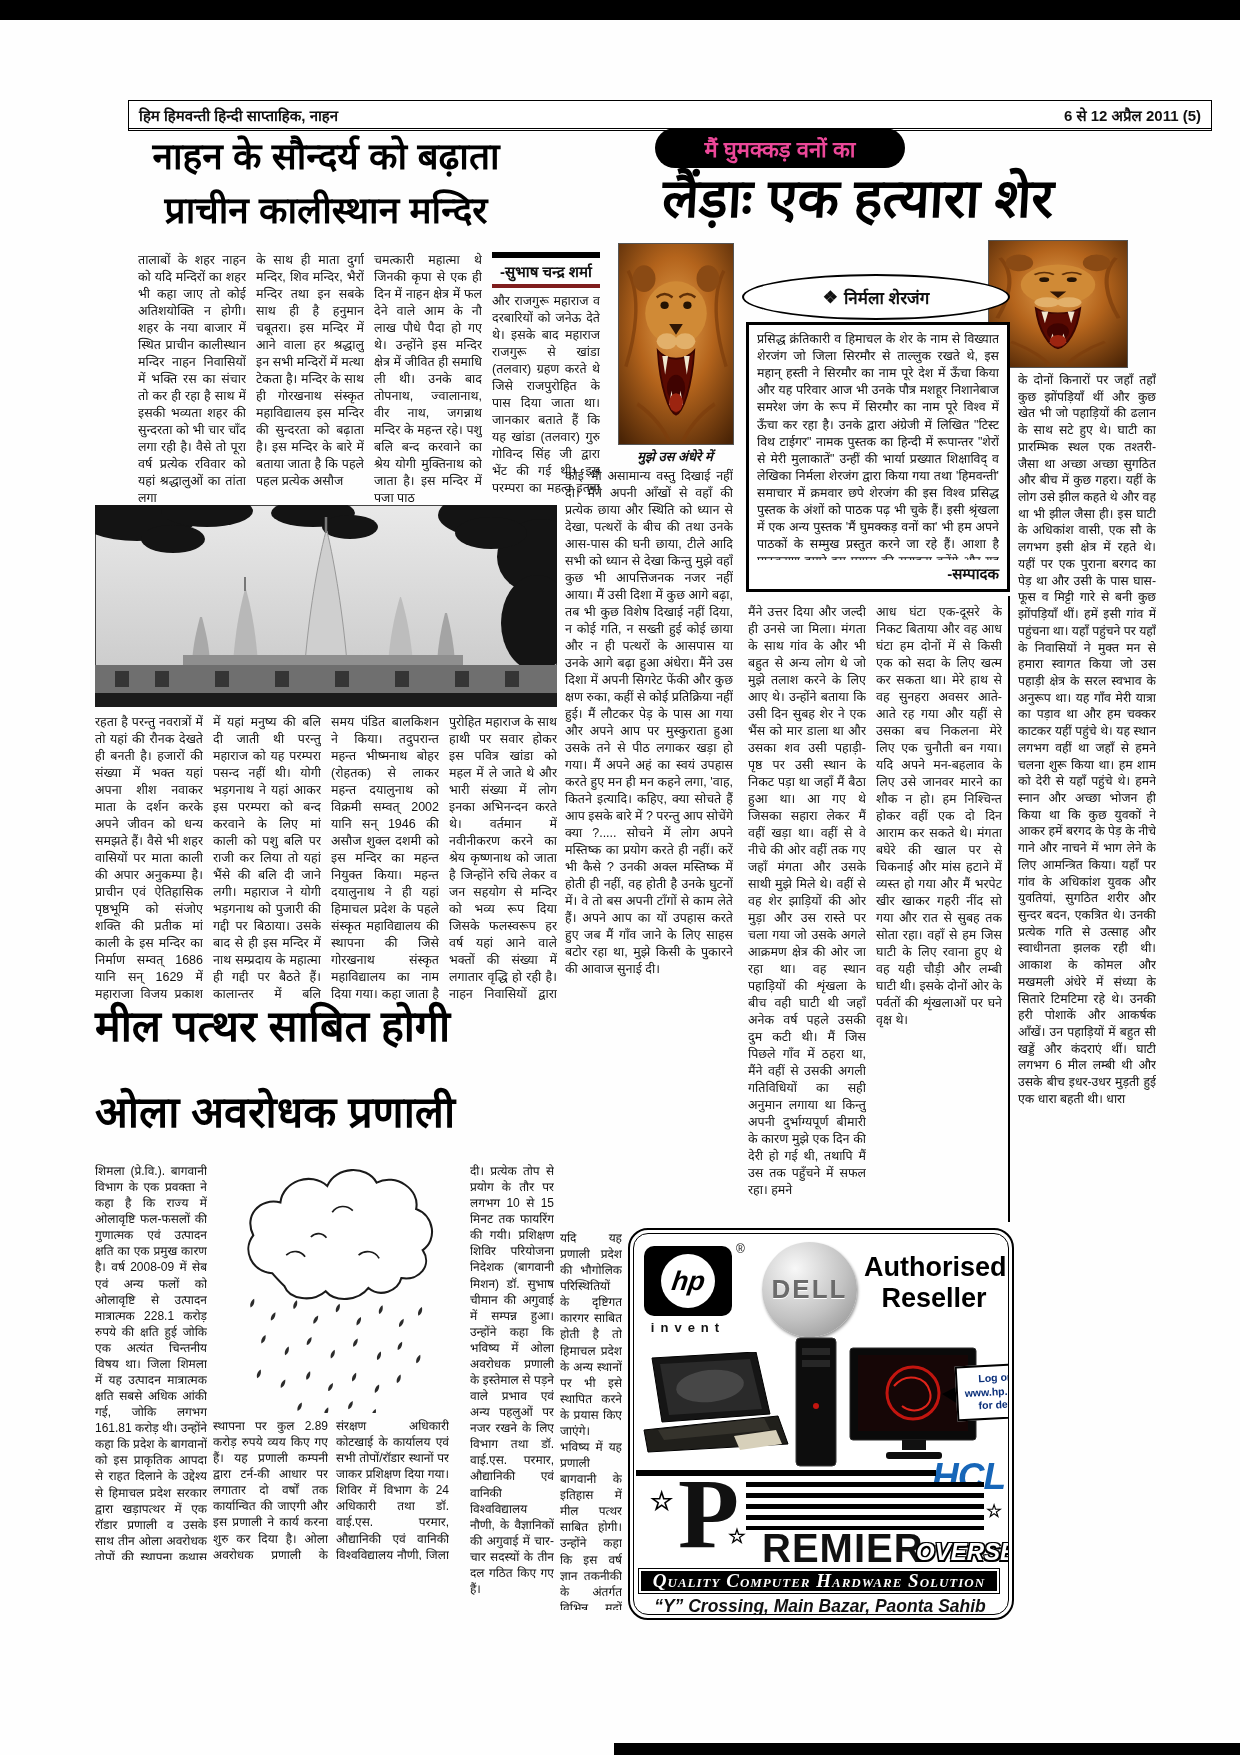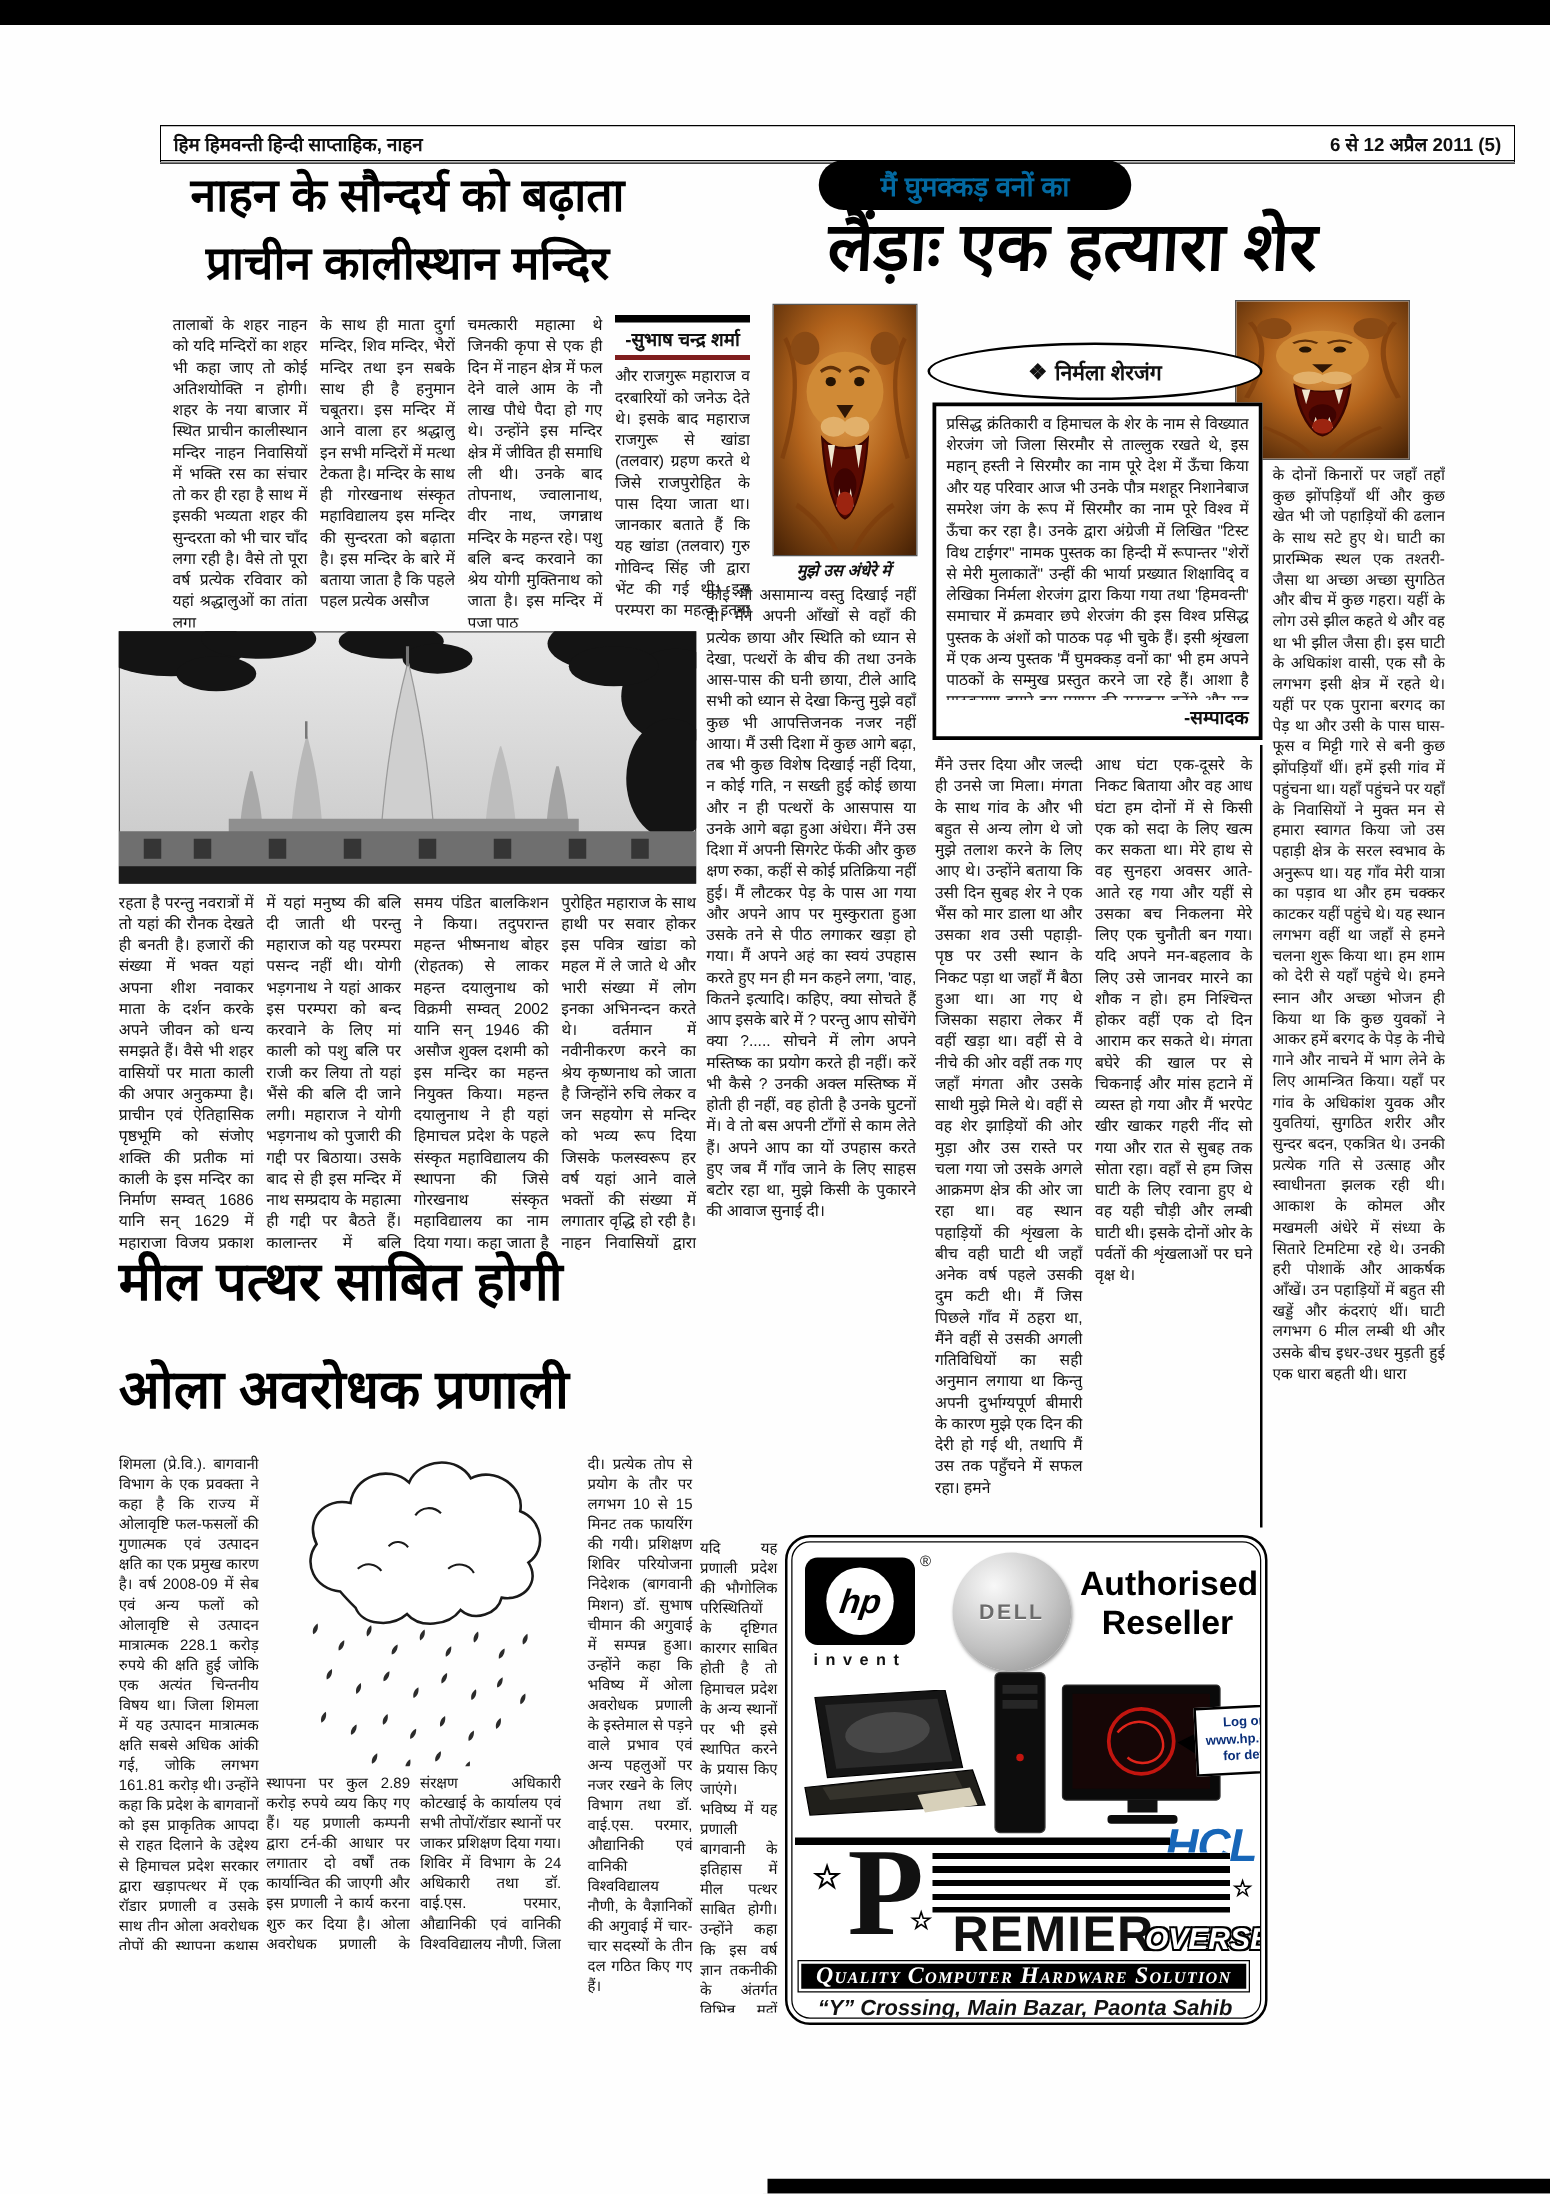--- a/index.html
+++ b/index.html
@@ -4,21 +4,21 @@
 <style>
   html,body{margin:0;padding:0;background:#e8e8e8;}
   .page{position:relative;width:1240px;height:1755px;background:#fefefe;margin:0 auto;
         font-family:"Liberation Sans",sans-serif;color:#111;overflow:hidden;}
   .abs{position:absolute;}
   .bar-black{background:#000;}
   .masthead{border:1px solid #000;border-bottom:3px double #000;display:flex;
             justify-content:space-between;align-items:center;padding:0 10px;background:#fff;}
   .masthead span{font-size:15px;font-weight:bold;white-space:nowrap;}
   .headline{font-weight:bold;color:#000;line-height:1.12;letter-spacing:0px;}
-  .kicker{background:#000;color:#0369a1;border-radius:22px;display:flex;align-items:center;
+  .kicker{background:#000;color:#ec4899;border-radius:22px;display:flex;align-items:center;
           justify-content:center;font-weight:bold;}
   .col{font-size:12.5px;line-height:1.36;text-align:justify;overflow:hidden;word-break:break-word;}
   .col-sm{font-size:12px;line-height:1.34;}
   .byline{border-top:6px solid #000;border-bottom:4px solid #7f1d1d;font-weight:bold;
           text-align:center;font-size:15px;padding:3px 0;margin-bottom:5px;}
   .caption{font-weight:bold;font-style:italic;font-size:13px;text-align:center;}
   .oval{border:2px solid #000;border-radius:50%;display:flex;align-items:center;
         justify-content:center;font-weight:bold;font-size:17px;background:#fff;gap:6px;}
   .edbox{border:3px solid #000;padding:6px 8px;display:flex;flex-direction:column;background:#fff;}
   .edbox .note{flex:1;overflow:hidden;font-size:12.4px;line-height:1.38;text-align:justify;}
@@ -28,21 +28,21 @@
   .adbox{border:2px solid #000;border-radius:20px;padding:3px;background:#fff;}
   .adinner{position:relative;border:1px solid #000;border-radius:15px;width:100%;height:100%;
            box-sizing:border-box;overflow:hidden;background:#fff;}
   .hp-square{background:#000;border-radius:10px;display:flex;align-items:center;justify-content:center;}
   .hp-circle{background:#fff;border-radius:50%;width:54px;height:54px;display:flex;
              align-items:center;justify-content:center;}
   .hp-letters{font-style:italic;font-weight:bold;font-size:27px;color:#000;transform:skewX(-8deg);}
   .hp-invent{letter-spacing:6px;font-size:13px;font-weight:600;text-align:center;}
   .dell-sphere{border-radius:50%;background:radial-gradient(circle at 35% 28%,#f8f8f8,#c2c2c2 55%,#8a8a8a);
                display:flex;align-items:center;justify-content:center;box-shadow:1px 2px 3px #999;}
-  .dell-word{font-weight:bold;font-size:17px;color:#6b6b6b;letter-spacing:2px;text-shadow:0 1px 0 #fff;}
+  .dell-word{font-weight:bold;font-size:26px;color:#6b6b6b;letter-spacing:2px;text-shadow:0 1px 0 #fff;}
   .auth{font-weight:bold;font-size:27px;line-height:1.15;text-align:center;color:#000;}
   .hcl{font-weight:bold;font-style:italic;font-size:37px;color:#1766b8;letter-spacing:-1px;}
   .bubble{border:2px solid #000;background:#fff;font-weight:bold;font-size:10.5px;color:#0a2f7a;
           text-align:center;padding:5px 3px;transform:rotate(-3deg);line-height:1.3;}
   .bubble-tail{width:0;height:0;border-top:8px solid transparent;border-bottom:10px solid transparent;
                border-right:16px solid #000;}
   .star{font-size:26px;font-weight:bold;color:#000;}
   .brand-p{font-family:"Liberation Serif",serif;font-weight:bold;font-size:100px;line-height:.8;}
   .stripes{background:repeating-linear-gradient(to bottom,#000 0 5px,#fff 5px 11px);}
   .brand-remier{font-weight:bold;font-size:40px;letter-spacing:1px;}

